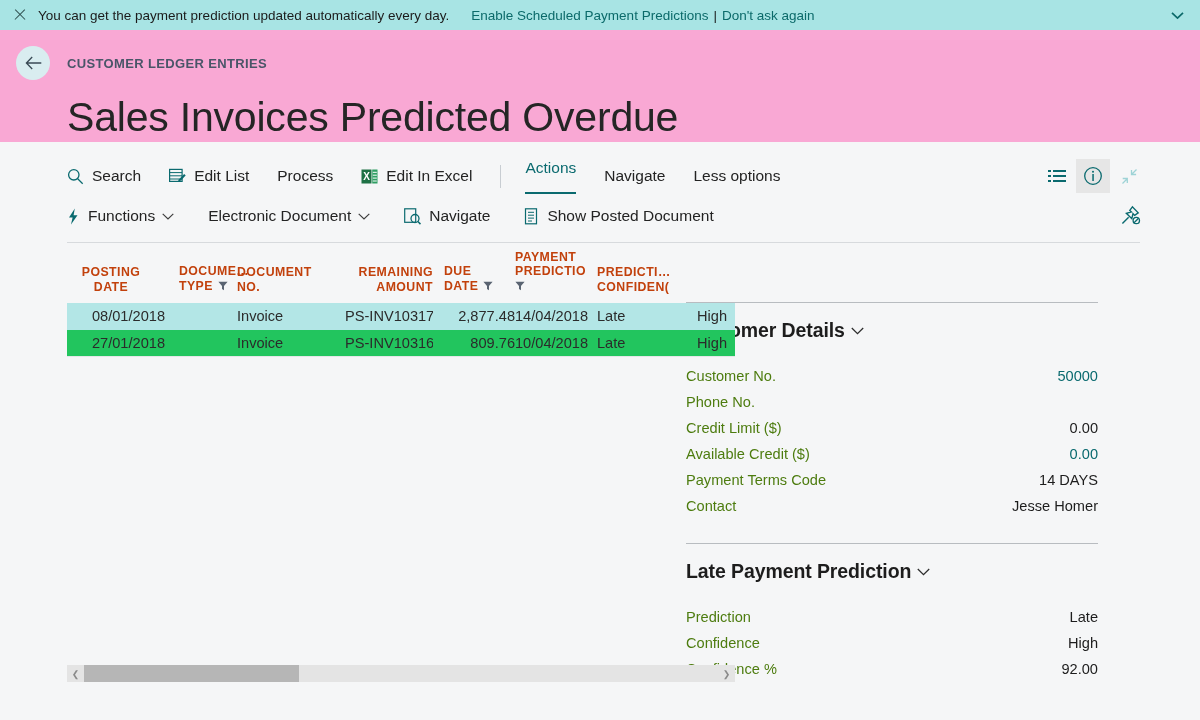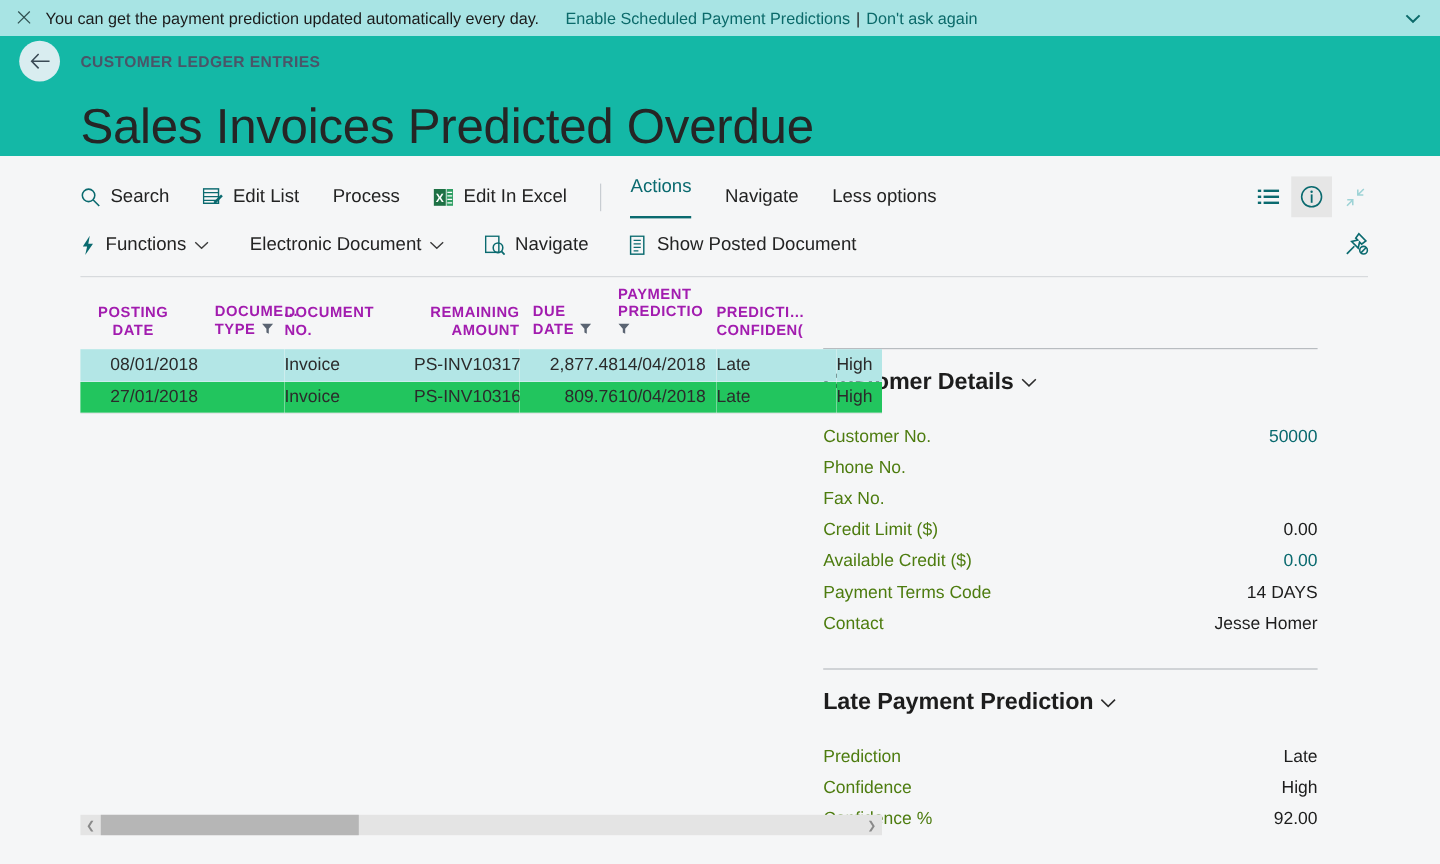--- a/index.html
+++ b/index.html
@@ -44,21 +44,21 @@
     color: #0b6a6a; text-decoration: none; cursor: pointer;
   }
   .notif .sep { color: #1b1b1b; margin: 0 5px; }
   .notif .chev {
     position: absolute; right: 16px; top: 50%;
     transform: translateY(-50%);
     cursor: pointer;
   }
 
   
-  .page-head { padding: 4px 0 0 0; background: #14b8a6; }
+  .page-head { padding: 16px 0 0 0; background: #f9a8d4; }
   .breadcrumb-row {
     display: flex; align-items: center;
     padding-left: 16px;
   }
   .back-btn {
     width: 34px; height: 34px; border-radius: 50%;
     background: #d9edf0;
     display: flex; align-items: center; justify-content: center;
     cursor: pointer; flex: 0 0 34px;
   }
@@ -155,21 +155,21 @@
     flex: 1;
     padding: 0 102px 0 11px;
   }
 
   
   table.grid { border-collapse: collapse; width: 668px; table-layout: fixed; }
   table.grid th {
     font-size: 12.3px;
     font-weight: 600;
     letter-spacing: 0.45px;
-    color: #a21caf;
+    color: #c2410c;
     vertical-align: bottom;
     padding: 0 0 9px 0;
     height: 60px;
     text-transform: uppercase;
   }
   table.grid th .hd { display: block; line-height: 14.5px; }
   .th-postdate  { width: 98px;  text-align: center; padding-right: 10px !important; }
   .th-doctype   { width: 72px;  text-align: left;  padding-left: 14px !important; }
   .th-docno     { width: 108px; text-align: left; }
   .th-remain    { width: 88px;  text-align: right; }
@@ -514,24 +514,20 @@
     <div class="field-list">
       <div class="field">
         <span class="lbl">Customer No.</span>
         <span class="val link">50000</span>
       </div>
       <div class="field">
         <span class="lbl">Phone No.</span>
         <span class="val"></span>
       </div>
       <div class="field">
-        <span class="lbl">Fax No.</span>
-        <span class="val"></span>
-      </div>
-      <div class="field">
         <span class="lbl">Credit Limit ($)</span>
         <span class="val">0.00</span>
       </div>
       <div class="field">
         <span class="lbl">Available Credit ($)</span>
         <span class="val link">0.00</span>
       </div>
       <div class="field">
         <span class="lbl">Payment Terms Code</span>
         <span class="val">14 DAYS</span>

